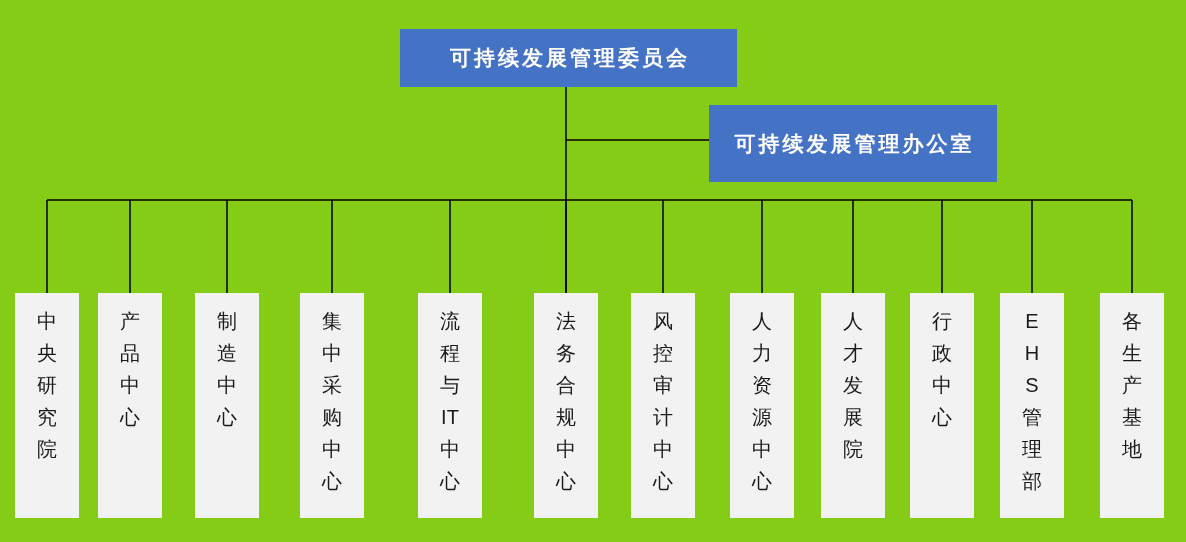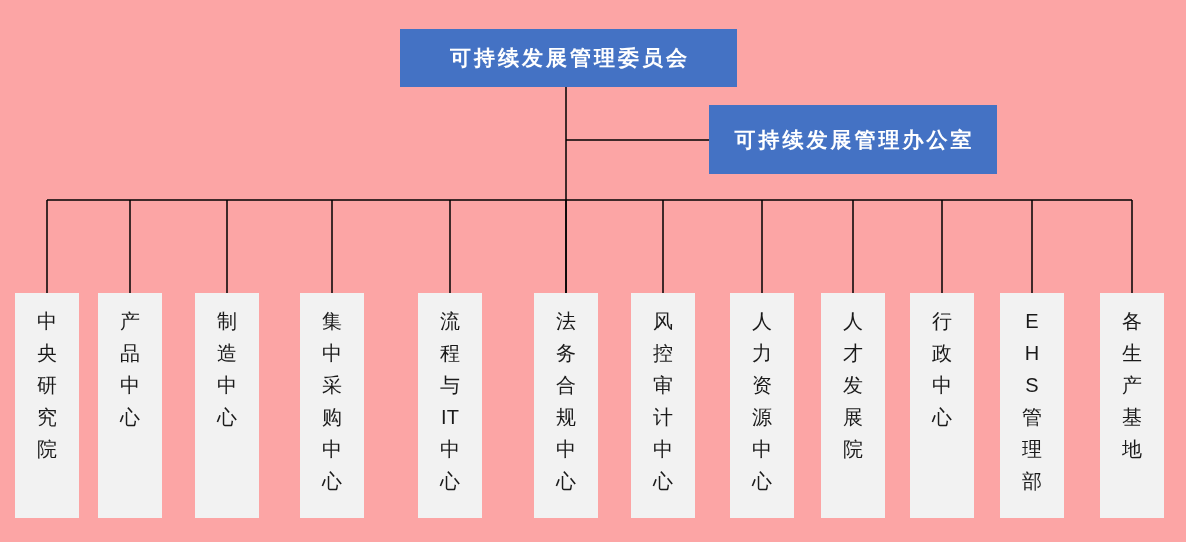--- a/index.html
+++ b/index.html
@@ -5,21 +5,21 @@
   html, body {
     margin: 0;
     padding: 0;
     background: #ffffff;
     font-family: "Liberation Sans", "DejaVu Sans", sans-serif;
   }
   .canvas {
     position: relative;
     width: 1186px;
     height: 542px;
-    background: #fca5a5;
+    background: #84cc16;
     overflow: hidden;
   }
   #connectors {
     position: absolute;
     left: 0;
     top: 0;
     width: 1186px;
     height: 542px;
     pointer-events: none;
   }
@@ -42,21 +42,21 @@
   .node.committee {
     left: 400px;
     top: 29px;
     width: 337px;
     height: 58px;
   }
   .node.office {
     left: 709px;
     top: 105px;
     width: 288px;
-    height: 69px;
+    height: 77px;
     justify-content: center;
   }
   .unit {
     position: absolute;
     top: 293px;
     height: 225px;
     width: 64px;
     background: var(--node-gray, #F2F2F2);
     color: var(--text-on-gray, #1A1A1A);
     display: flex;

